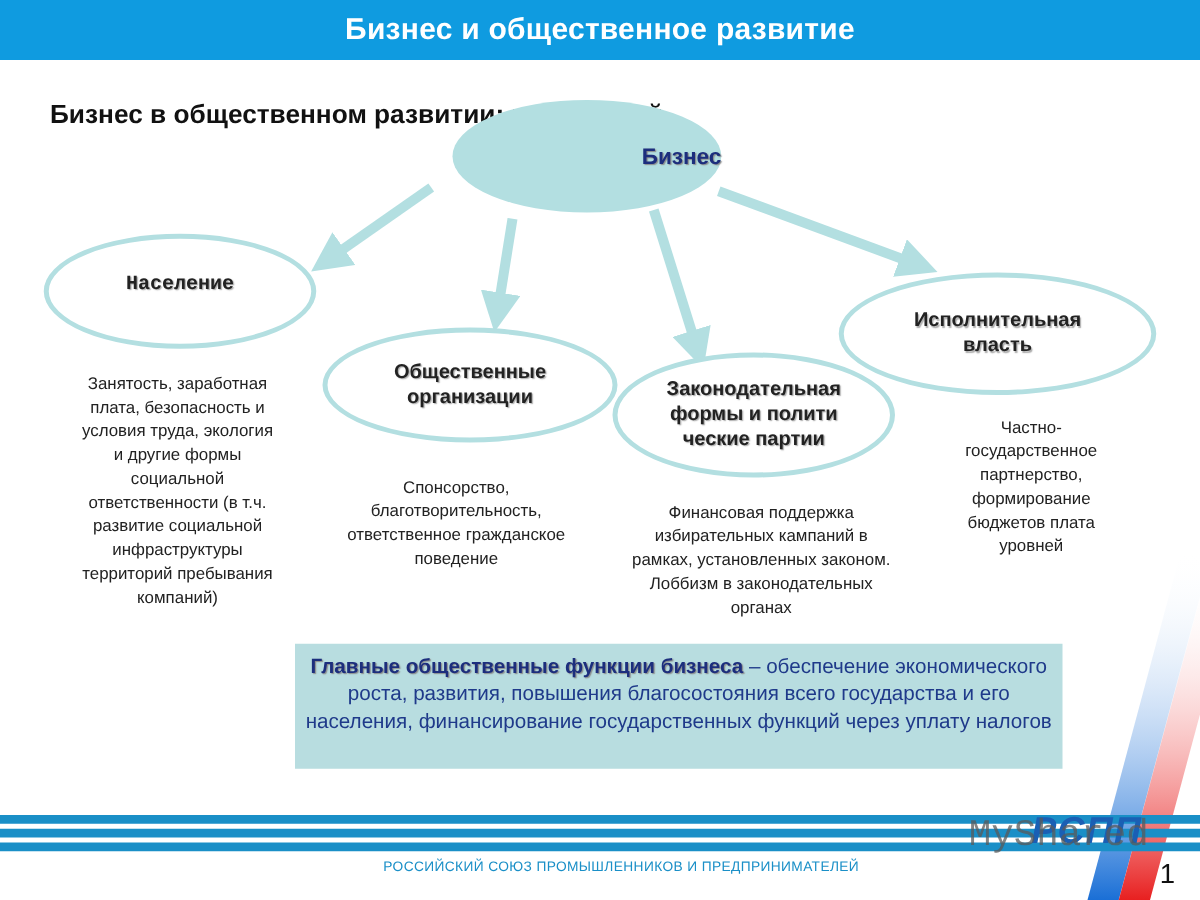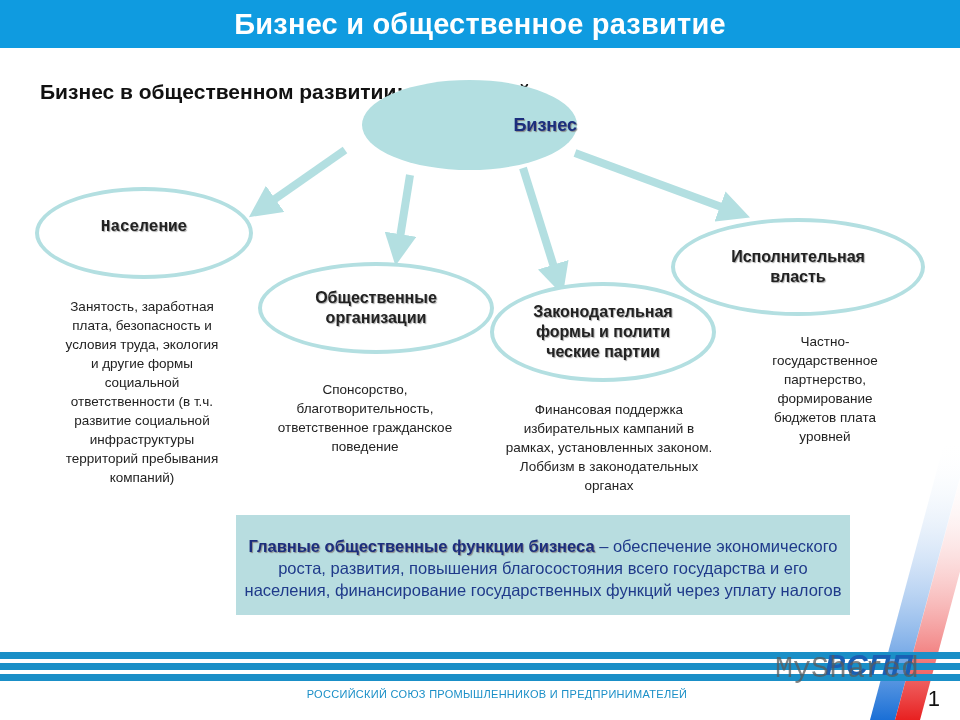--- a/index.html
+++ b/index.html
@@ -1,26 +1,26 @@
 <!DOCTYPE html>
 <html><head>
 <meta charset="utf-8">
 <style>
   html, body { margin:0; padding:0; }
   body { width:960px; height:720px; position:relative; overflow:hidden; background:#ffffff; font-family:"Liberation Sans", sans-serif; }
   .title-bar { position:absolute; left:0; top:0; width:960px; height:48px; background:#0f9be0; display:flex; align-items:center; justify-content:center; }
-  .title-bar span { color:#ffffff; font-size:29px; font-weight:bold; letter-spacing:0.2px; }
+  .title-bar span { color:#ffffff; font-size:24px; font-weight:bold; letter-spacing:0.2px; }
   .subtitle { position:absolute; left:40px; top:78px; font-size:21px; line-height:28px; color:#111; }
   .subtitle b { font-weight:bold; }
   .ellipse { position:absolute; border-radius:50%; border:4px solid #b3dfe1; background:#ffffff; display:flex; align-items:center; justify-content:center; text-align:center; box-sizing:border-box; }
   .ellipse span { font-weight:bold; font-size:16px; color:#222; line-height:20px; text-shadow:1px 1px 1px #aaa; }
   .center { background:#b3dfe1; border:none;justify-content:flex-end; }
   .center span { color:#1c2e7d; font-size:18px; text-shadow:1px 1px 1px #888; }
   .desc { position:absolute; text-align:center; font-weight:normal; font-size:13.5px; line-height:19px; color:#222; }
-  .infobox { position:absolute; left:236px; top:515px; width:614px; height:100px; background:#b8dde0; text-align:center; font-size:16.5px; line-height:22px; color:#1f3a8a; padding-top:20px; box-sizing:border-box; }
+  .infobox { position:absolute; left:236px; top:515px; width:614px; height:100px; background:#b8dde0; text-align:center; font-size:16.5px; line-height:22px; color:#1f3a8a; padding-top:7px; box-sizing:border-box; }
   .infobox b { color:#1c2e7d; text-shadow:1px 1px 1px #888; }
   .stripe { position:absolute; left:0; width:960px; height:7px; background:#1a8fc7; }
   .footer-text { position:absolute; left:17px; width:960px; top:688px; text-align:center; font-size:11px; color:#1a8fc7; letter-spacing:0.3px; }
   .pagenum { position:absolute; right:20px; top:686px; font-size:22px; color:#111; }
   .watermark { position:absolute; left:775px; top:652px; font-size:30px; color:rgba(90,90,90,0.75);font-family:Liberation Mono, monospace; }
   .logo-text { position:absolute; left:825px; top:648px; font-size:30px; font-weight:bold; font-style:italic; color:#1a5fb4; letter-spacing:1px; }
 </style>
 </head>
 <body>
 

